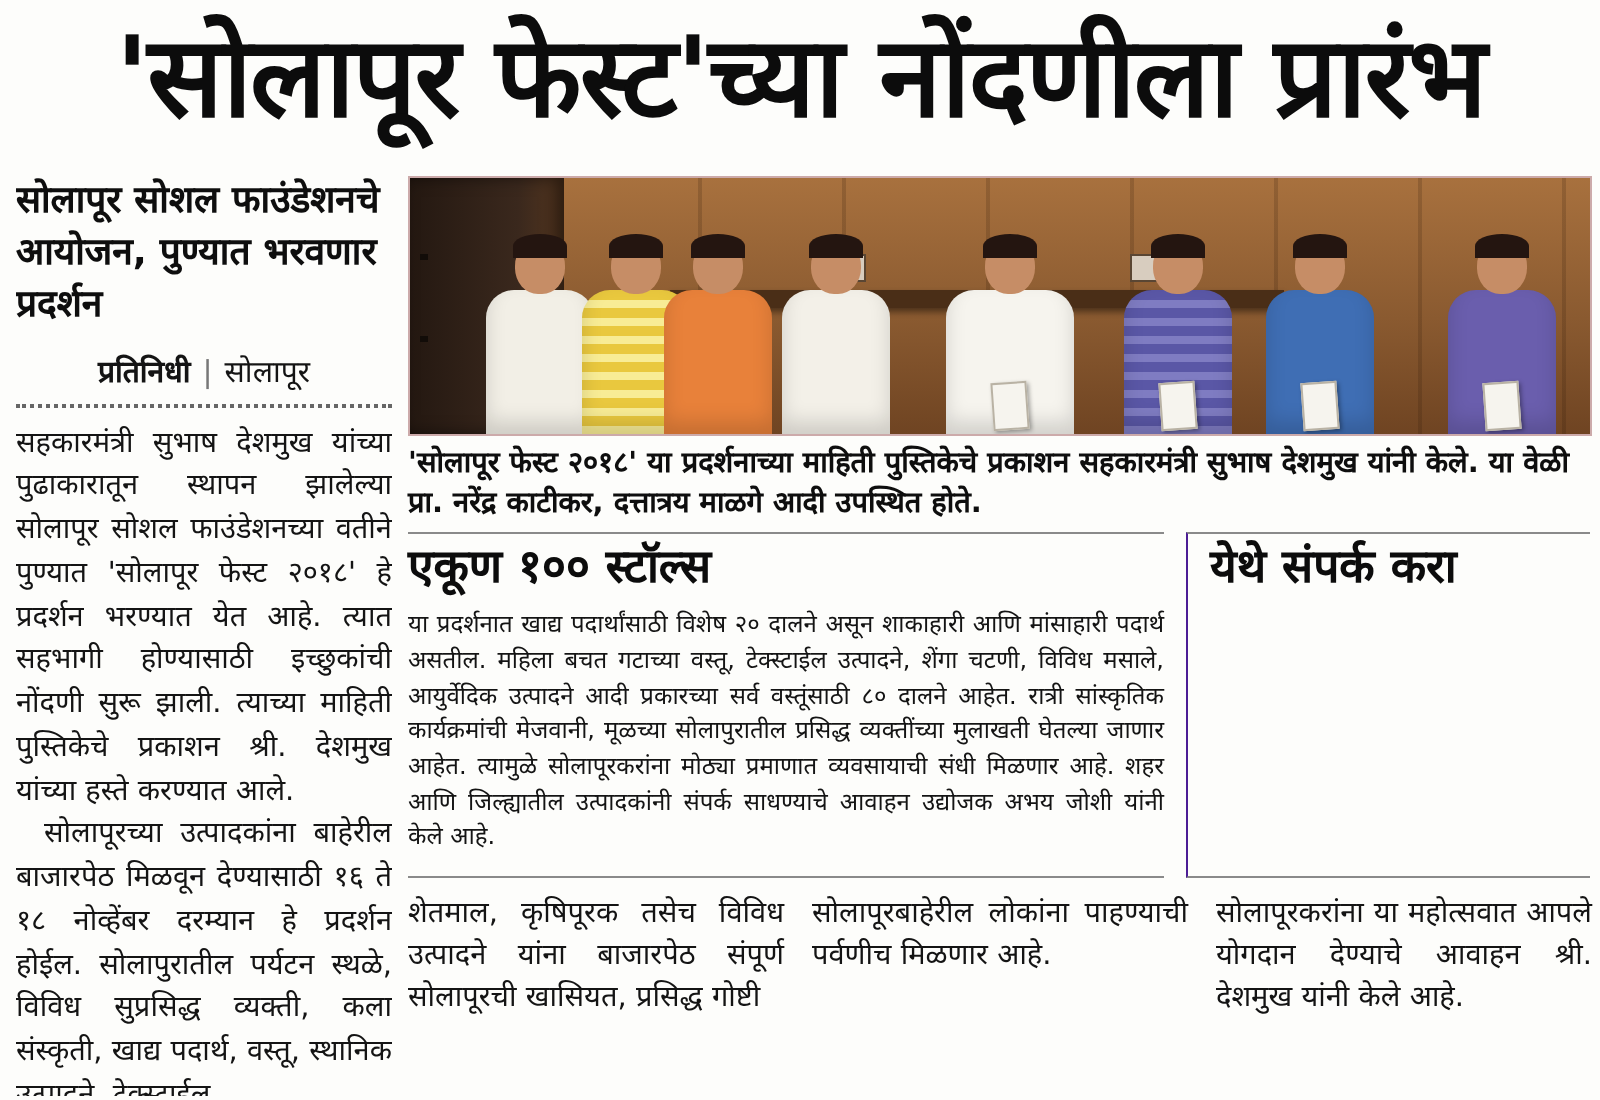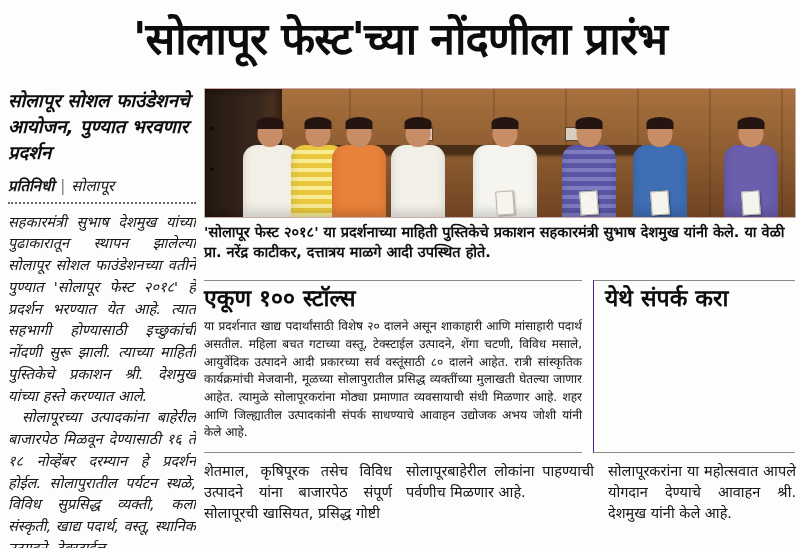--- a/index.html
+++ b/index.html
@@ -1,27 +1,27 @@
 <!DOCTYPE html>
 <html><head>
 <meta charset="utf-8">
 <style>
   * { margin:0; padding:0; box-sizing:border-box; }
   html,body { width:800px; height:550px; }
   body { font-family:"DejaVu Sans", sans-serif; background:#fdfdfb; color:#141414; overflow:hidden; }
   .page { position:relative; width:800px; height:550px; background:#fdfdfb; }
 
   .headline { position:absolute; top:0; left:6px; right:6px; height:80px;
-    font-family:"DejaVu Serif", serif; font-weight:bold; font-size:44px; line-height:78px;
+    font-family:"DejaVu Serif", serif; font-weight:bold; font-size:56px; line-height:78px;
     text-align:center; color:#0c0c0c; letter-spacing:-1px; white-space:nowrap; }
 
   
-  .left-col { position:absolute; left:8px; top:88px; width:188px; height:460px; overflow:hidden;font-style:italic; }
+  .left-col { position:absolute; left:8px; top:88px; width:188px; height:460px; overflow:hidden; }
   .subhead { font-weight:bold; font-size:18.5px; line-height:1.4; color:#0e0e0e; }
-  .byline { margin-top:9px; font-size:15px; }
+  .byline { margin-top:9px; text-align:center; font-size:15px; }
   .byline .author { font-weight:bold; }
   .byline .sep { color:#777; padding:0 6px; }
   .dotted-rule { margin-top:7px; border-bottom:2px dotted #666; }
   .body-copy { margin-top:8px; font-size:14.5px; line-height:1.5; text-align:justify; }
   .body-copy p + p { text-indent:14px; }
 
   
   .main-col { position:absolute; left:204px; top:88px; width:592px; height:462px; }
 
   .photo { position:relative; width:100%; height:130px; overflow:hidden; border:1px solid #caa;
@@ -42,21 +42,21 @@
   .person .hair { position:absolute; left:50%; transform:translateX(-50%); top:0;
     width:27px; height:12px; border-radius:50% 50% 0 0; background:#241510; }
   .person .torso { position:absolute; left:0; right:0; top:28px; bottom:0;
     border-radius:14px 14px 0 0; box-shadow:inset 0 -6px 10px rgba(0,0,0,.15); }
   .person .booklet { position:absolute; left:50%; transform:translateX(-50%) rotate(-4deg);
     bottom:2px; width:18px; height:24px; background:#f6f4ee; border:1px solid #b9b2a4;
     box-shadow:1px 1px 2px rgba(0,0,0,.35); }
 
   .caption { margin-top:4px; font-weight:bold; font-size:14.5px; line-height:1.4; color:#0e0e0e; }
 
-  .sections { display:flex; margin-top:17px; }
+  .sections { display:flex; margin-top:3px; }
   .section { border-top:1px solid #8a8a8a; border-bottom:1px solid #8a8a8a; padding:3px 0 10px; }
   .stalls { width:378px; }
   .contact { width:202px; margin-left:11px; border-left:1px solid #4c1d95; padding-left:11px; }
   .section-heading { font-weight:bold; font-size:23px; line-height:1.3; color:#0c0c0c; }
   .section-body { margin-top:5px; font-size:12px; line-height:1.47; }
   .stalls .section-body { text-align:justify; }
 
   .bottom-band { display:flex; gap:14px; margin-top:8px; font-size:14.5px; line-height:1.45; }
   .bottom-band .bcol { flex:1; text-align:justify; }
 </style>

